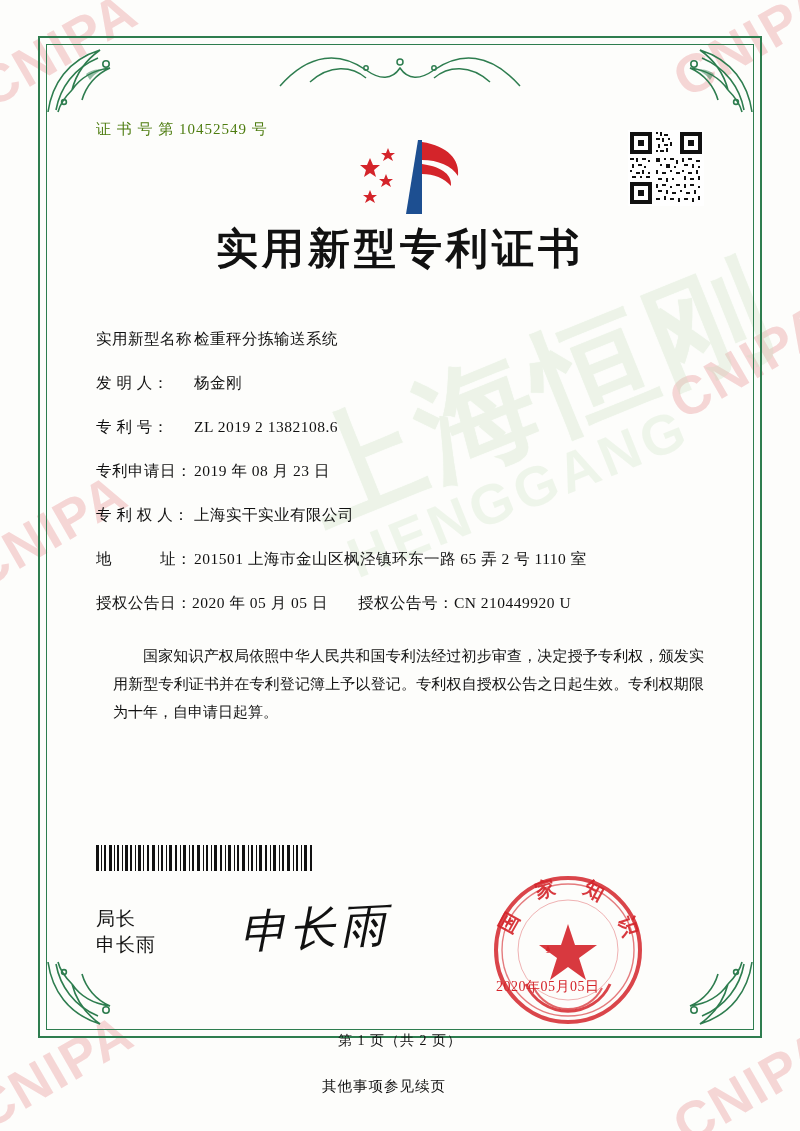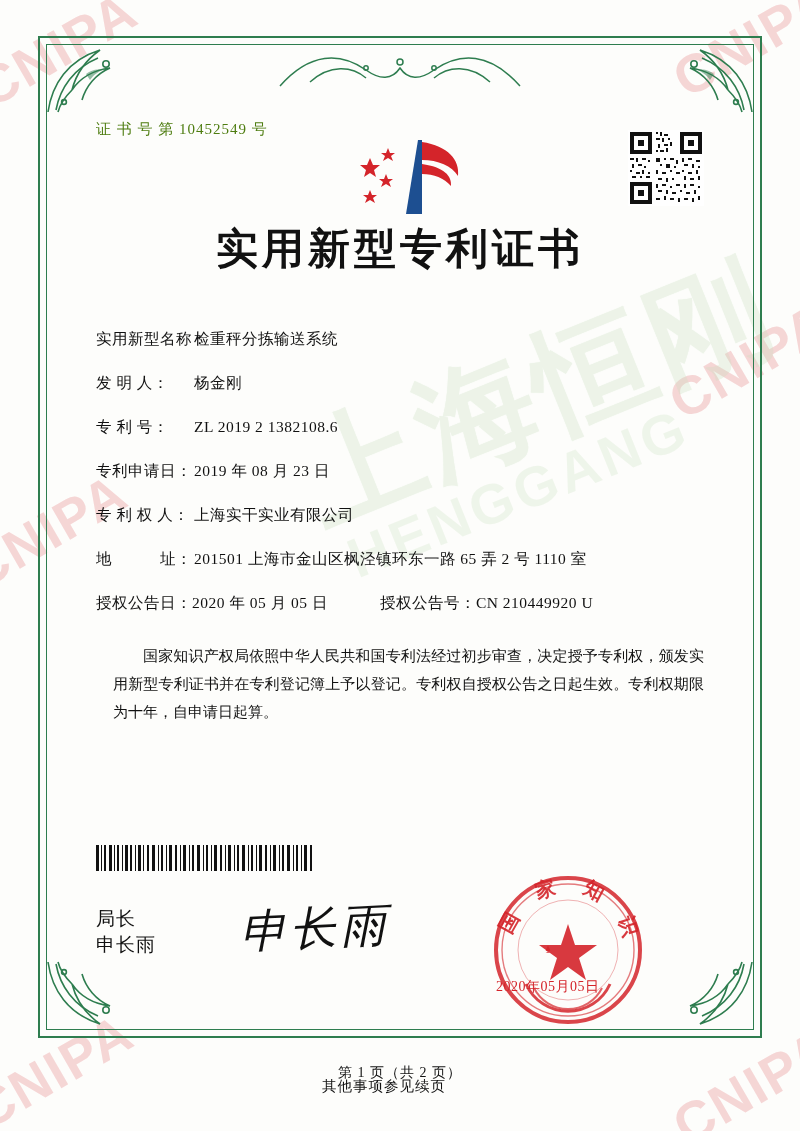--- a/index.html
+++ b/index.html
@@ -153,21 +153,21 @@
     white-space: nowrap;
     letter-spacing: .5px;
   }
   .field .lbl {
     display: inline-block;
     width: 98px;
   }
   .field .val { }
   .inline-second {
     display: inline-block;
-    margin-left: 52px;
+    margin-left: 30px;
   }
 
   .paragraphs {
     margin-top: 28px;
     font-size: 15px;
     line-height: 28px;
     color: #111;
     text-align: justify;
   }
   .paragraphs p {
@@ -220,21 +220,21 @@
     width: 150px;
     text-align: left;
     color: #d4242a;
     font-size: 14px;
     letter-spacing: .5px;
   }
 
   .page-no {
     position: absolute;
     left: 0;
-    top: 1064px;
+    top: 1032px;
     width: 800px;
     text-align: center;
     font-size: 14px;
     color: #111;
     letter-spacing: 1px;
   }
   .footer-note {
     position: absolute;
     left: 0;
     top: 1077px;

